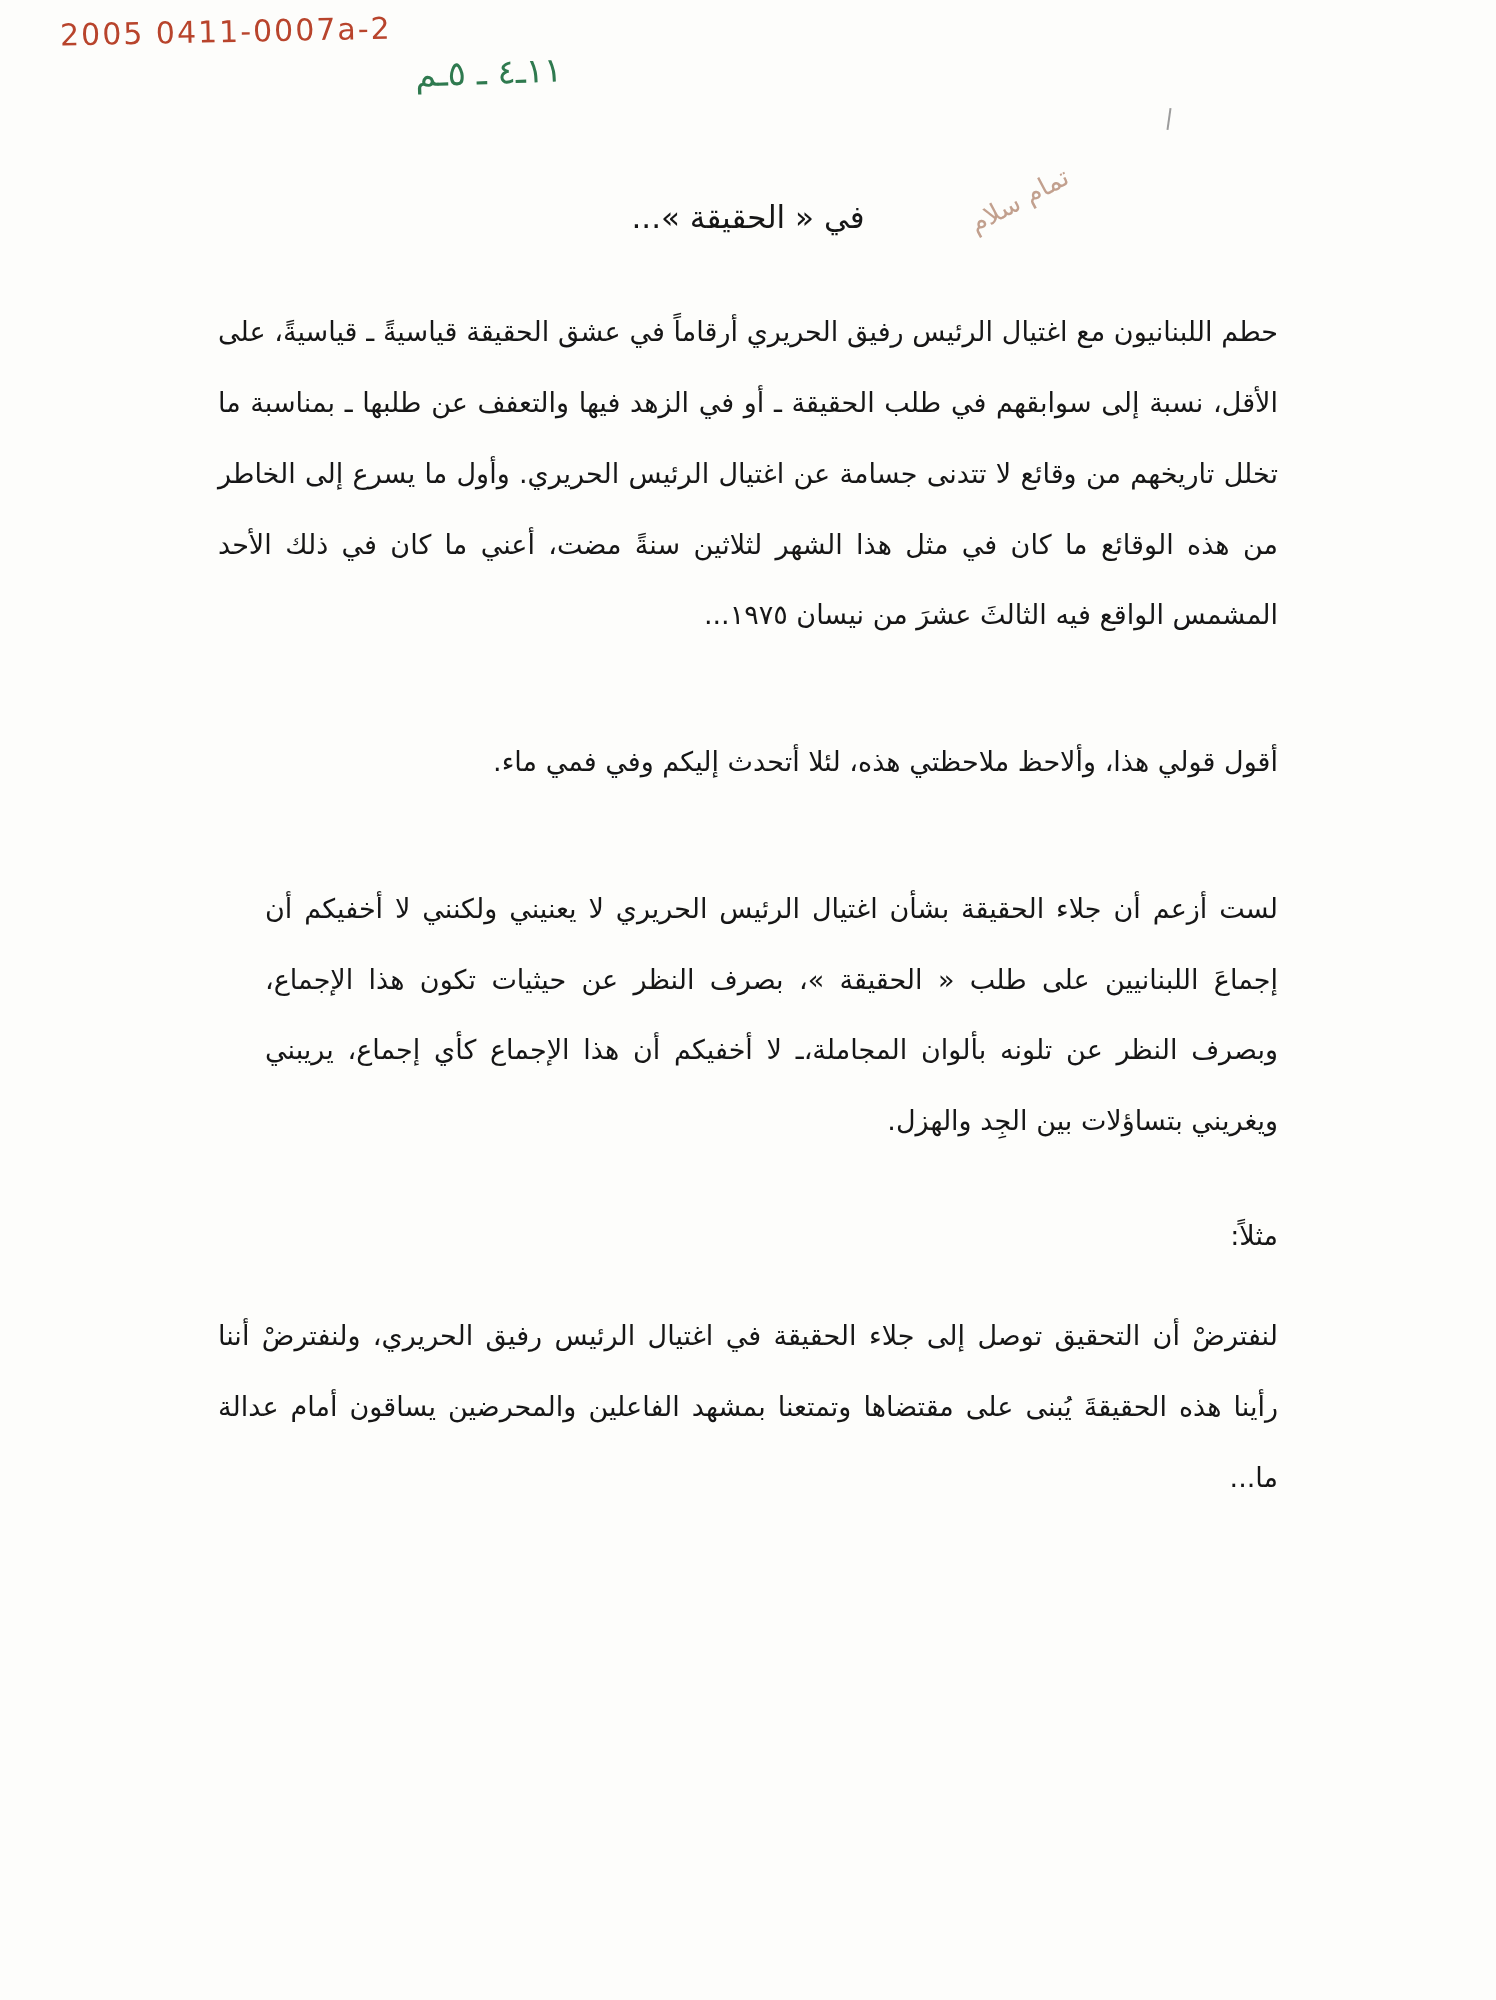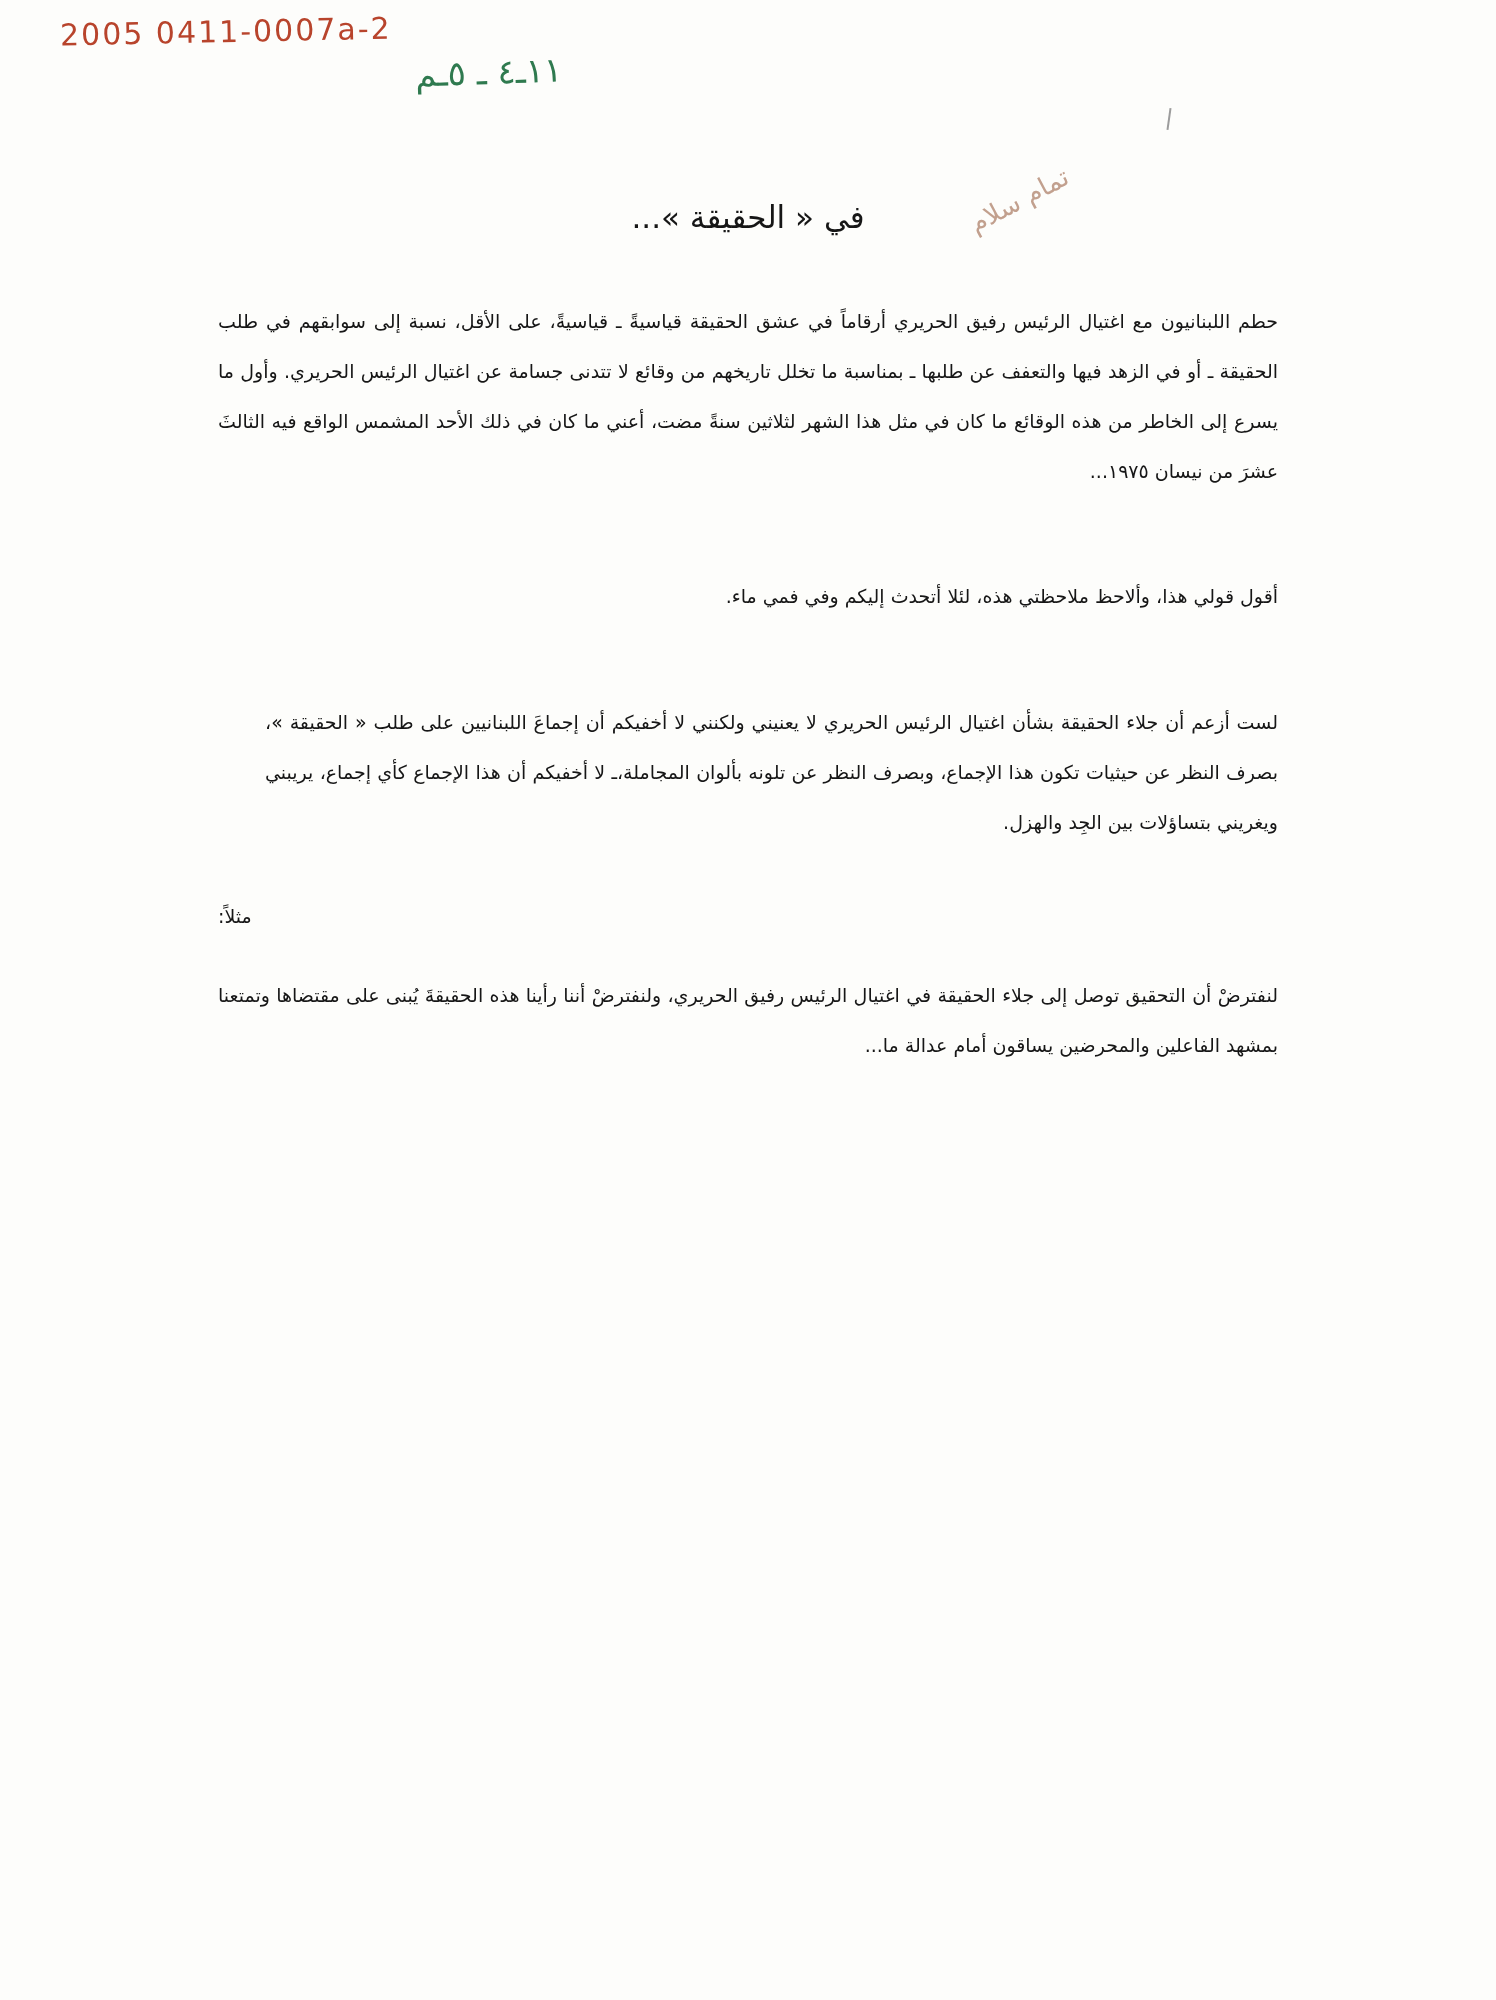--- a/index.html
+++ b/index.html
@@ -73,31 +73,31 @@
   }
   .doc-title {
     text-align: center;
     font-size: 31px;
     line-height: 1.4;
     margin: 0 0 58px 0;
     font-weight: 400;
     letter-spacing: 0.5px;
   }
   .para {
-    font-size: 19px;
+    font-size: 27px;
     line-height: 2.62;
     margin: 0 0 52px 0;
     text-align: justify;
     text-justify: inter-word;
     letter-spacing: 0px;
   }
   .para:last-child { margin-bottom: 0; }
   .para-gap-lg { margin-bottom: 76px; }
   .para-marker {
-    text-align: left;
+    text-align: right;
     margin-bottom: 30px;
   }
   .para-tight { margin-bottom: 44px; margin-left: 47px; }
 </style>
 </head>
 <body>
 
 <div class="page">
 
   <div class="hand hand-archive">2005 0411-0007a-2</div>

